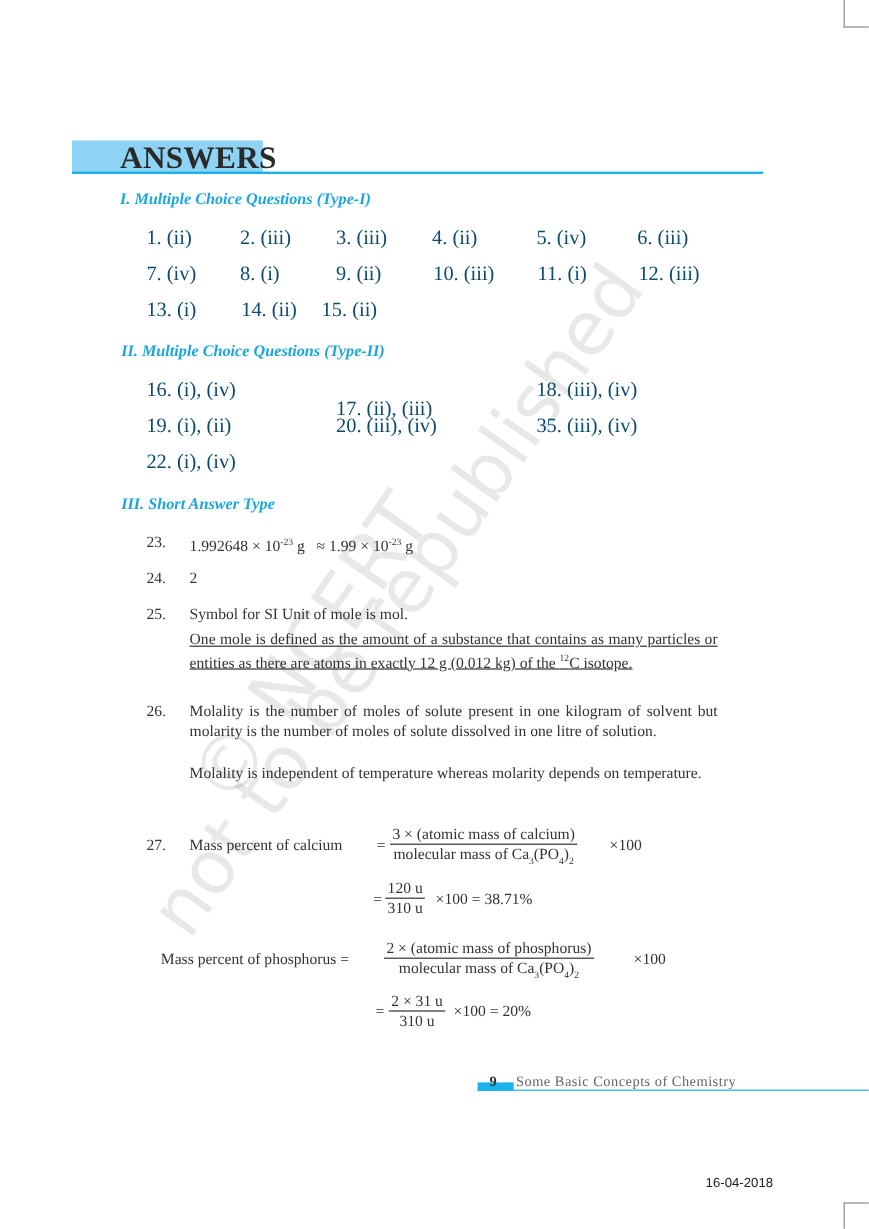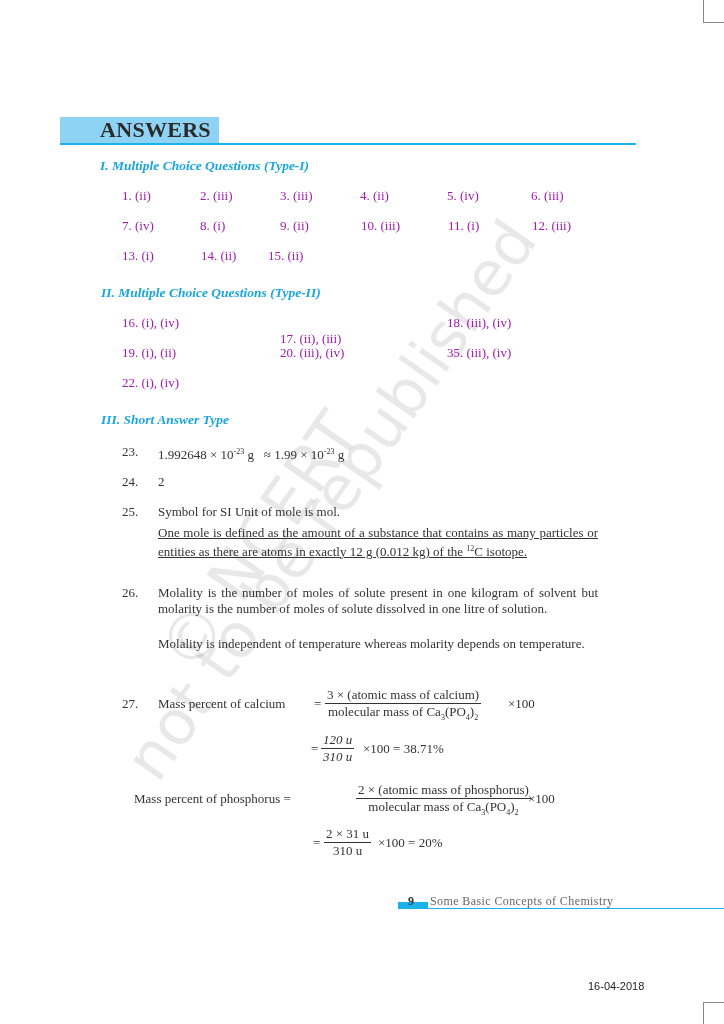--- a/index.html
+++ b/index.html
@@ -5,24 +5,24 @@
   html, body { margin:0; padding:0; background:#ffffff; }
   body { width:724px; height:1024px; position:relative; overflow:hidden;
          font-family:"Liberation Serif", "DejaVu Serif", serif; color:#2b2b2b; }
   .crop-tl { position:absolute; left:703px; top:0; width:21px; height:22px;
              border-left:1px solid #8a8a8a; border-bottom:1px solid #8a8a8a; }
   .crop-br { position:absolute; left:703px; top:1002px; width:21px; height:22px;
              border-left:1px solid #8a8a8a; border-top:1px solid #8a8a8a; }
   .answers-bar { position:absolute; left:60px; top:117px; width:159px; height:27px; background:#8fd3f4; }
   .answers-line { position:absolute; left:60px; top:143px; width:576px; height:2px; background:#1ab2e8; }
   .answers-title { position:absolute; left:100px; top:117px; font-family:"Liberation Serif", serif;
-                   font-weight:bold; font-size:22px; color:#2a2a2a; letter-spacing:0.3px; }
+                   font-weight:bold; font-size:26px; color:#2a2a2a; letter-spacing:0.3px; }
   .sec-head { position:absolute; font-family:"Liberation Serif", serif; font-weight:bold; font-style:italic;
               font-size:13.5px; color:#1aa6dd; }
-  .mcq { position:absolute; font-size:13px; color:#a21caf; }
+  .mcq { position:absolute; font-size:17px; color:#0c4a6e; }
   .num { position:absolute; font-size:13px; color:#333; }
   .txt { position:absolute; font-size:13px; color:#333; line-height:15.5px; }
   .justify { text-align:justify; text-align-last:left; }
   sup, sub { font-size:8px; }
   .frac { position:absolute; display:inline-flex; flex-direction:column; align-items:center; font-size:13px; color:#333; }
   .frac .n { padding:0 2px; border-bottom:1px solid #333; line-height:16px;text-align:center; }
   .frac .d { padding:0 2px; line-height:16px; }
   .footer-bar { position:absolute; left:398px; top:902px; width:30px; height:7px; background:#1ab2e8; }
   .footer-line { position:absolute; left:398px; top:908px; width:326px; height:1px; background:#1ab2e8; }
   .footer-num { position:absolute; left:408px; top:894px; font-size:12px; color:#333; font-weight:bold; }
@@ -92,28 +92,28 @@
 <div class="num" style="left:122px; top:696px;">27.</div>
 <div class="txt" style="left:158px; top:696px;">Mass percent of calcium</div>
 <div class="txt" style="left:314px; top:696px;">=</div>
 <div class="frac" style="left:325px; top:687px;">
   <span class="n">3 × (atomic mass of calcium)</span>
   <span class="d"><span>molecular mass of Ca</span><sub>3</sub><span>(PO</span><sub>4</sub><span>)</span><sub>2</sub></span>
 </div>
 <div class="txt" style="left:508px; top:696px;">×100</div>
 
 <div class="txt" style="left:311px; top:741px;">=</div>
-<div class="frac" style="left:321px; top:732px;font-style:italic;">
+<div class="frac" style="left:321px; top:732px;">
   <span class="n">120 u</span>
   <span class="d">310 u</span>
 </div>
 <div class="txt" style="left:363px; top:741px;">×100 = 38.71%</div>
 
 <div class="txt" style="left:134px; top:791px;">Mass percent of phosphorus =</div>
-<div class="frac" style="left:320px; top:782px;margin-left:36px;">
+<div class="frac" style="left:320px; top:782px;">
   <span class="n">2 × (atomic mass of phosphorus)</span>
   <span class="d"><span>molecular mass of Ca</span><sub>3</sub><span>(PO</span><sub>4</sub><span>)</span><sub>2</sub></span>
 </div>
 <div class="txt" style="left:528px; top:791px;">×100</div>
 
 <div class="txt" style="left:313px; top:835px;">=</div>
 <div class="frac" style="left:324px; top:826px;">
   <span class="n">2 × 31 u</span>
   <span class="d">310 u</span>
 </div>

